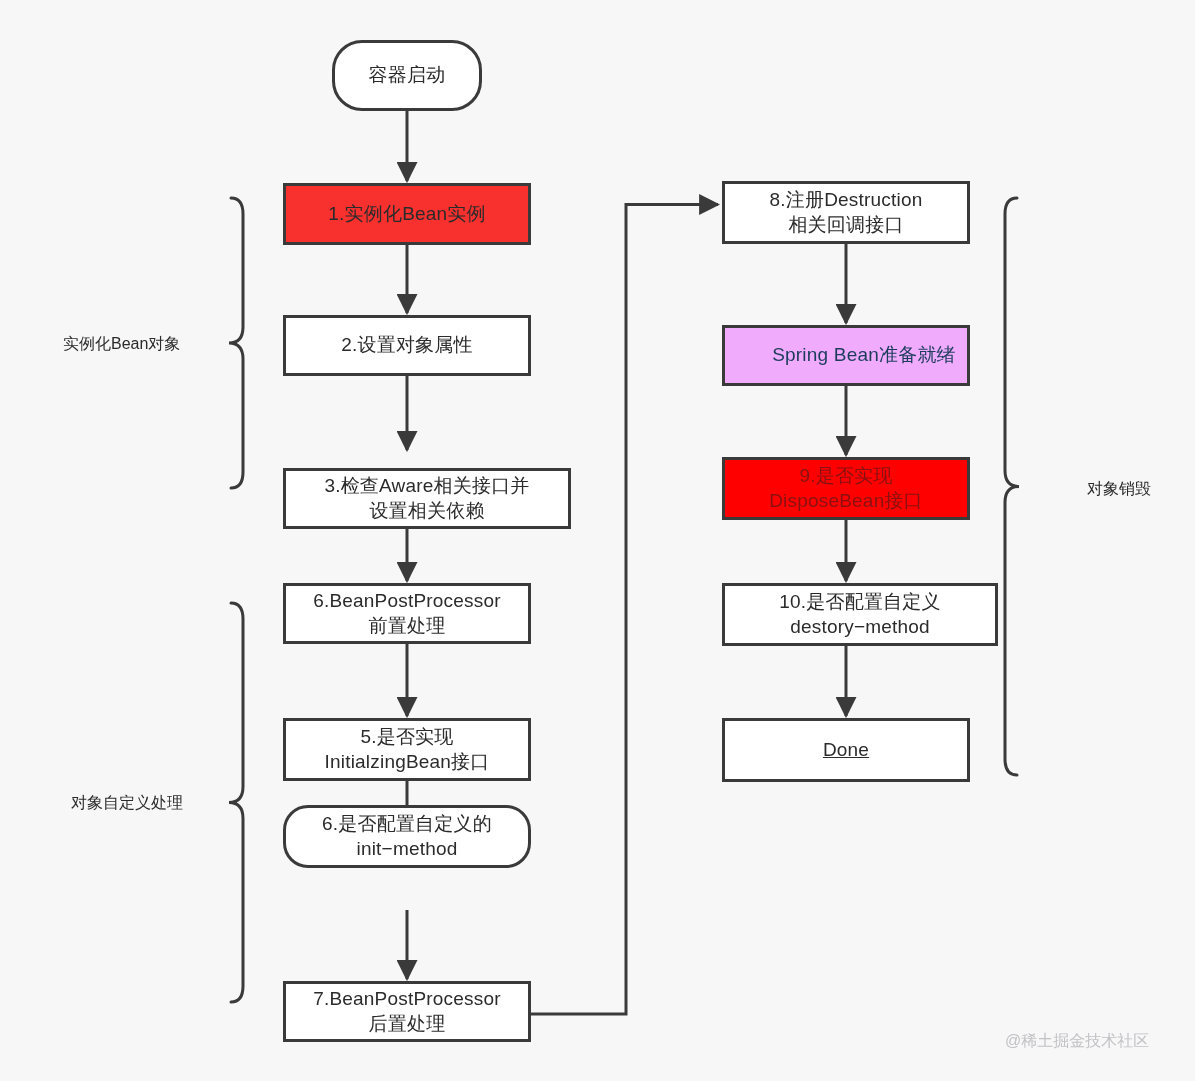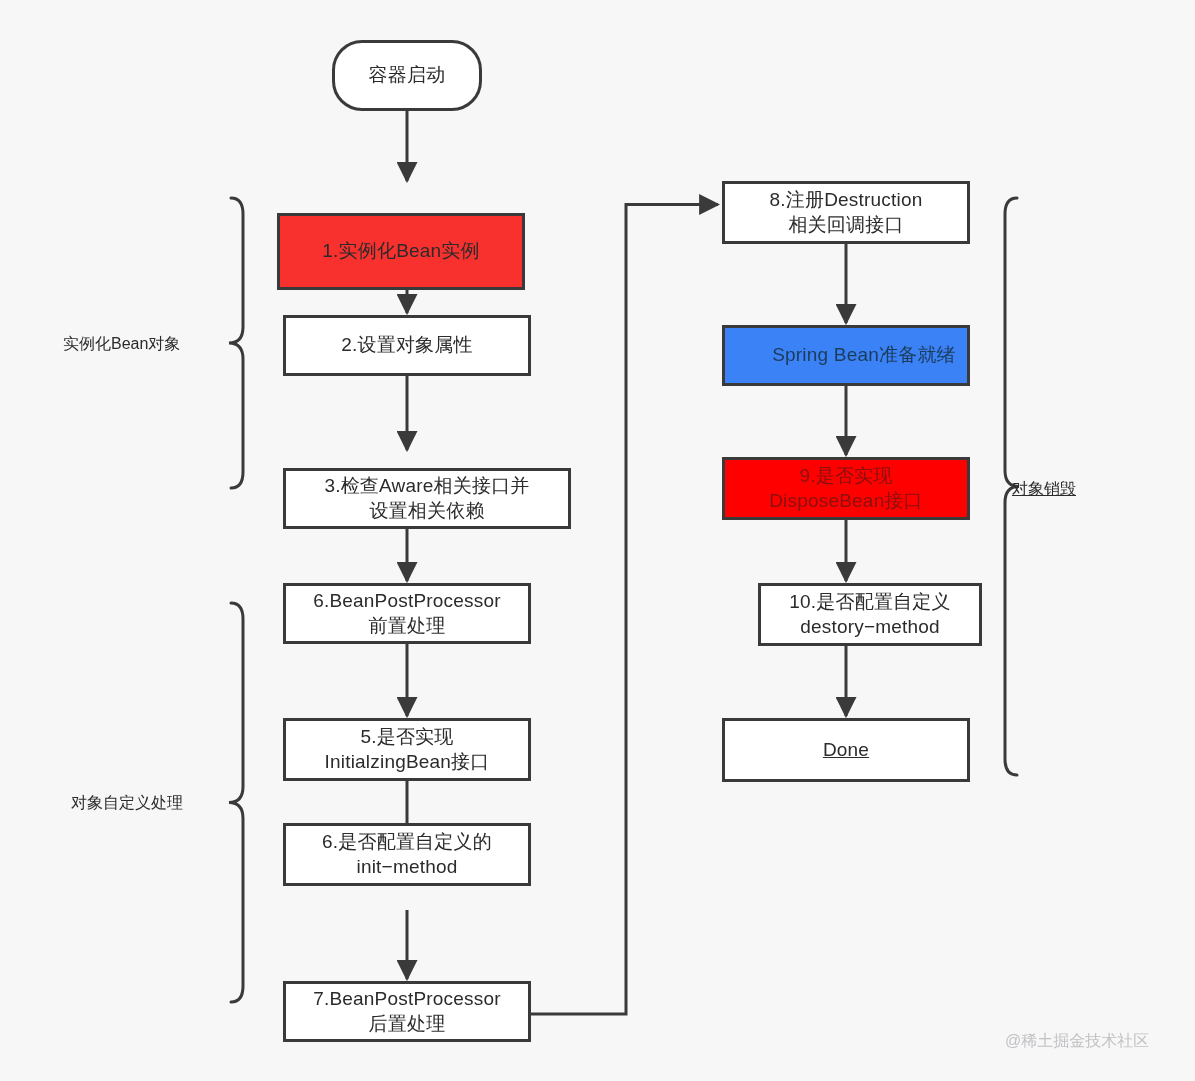--- a/index.html
+++ b/index.html
@@ -45,21 +45,21 @@
   }
   .node.red-bright {
     background: #f8312f;
     color: #2b2b2b;
   }
   .node.red-pure {
     background: #ff0000;
     color: #8a1010;
   }
   .node.blue {
-    background: #3b82f6;
+    background: #f0abfc;
     color: #1c3c5c;
     padding-left: 36px;
   }
   .group-label {
     position: absolute;
     font-size: 16px;
     color: #2b2b2b;
     white-space: nowrap;
     z-index: 3;
   }
@@ -98,42 +98,42 @@
       </g>
     <g id="brace-paths" stroke="#3a3a3a" stroke-width="3" fill="none" stroke-linecap="round">
         <path d="M 231 198 Q 243 198 243 214 L 243 327 Q 243 343 229 343 Q 243 343 243 359 L 243 472 Q 243 488 231 488"></path>
         <path d="M 231 603 Q 243 603 243 619 L 243 786.5 Q 243 802.5 229 802.5 Q 243 802.5 243 818.5 L 243 986 Q 243 1002 231 1002"></path>
         <path d="M 1017 198 Q 1005 198 1005 214 L 1005 470.5 Q 1005 486.5 1019 486.5 Q 1005 486.5 1005 502.5 L 1005 759 Q 1005 775 1017 775"></path>
       </g>
   </svg>
 
   <div id="nodes">
       <div class="node start" style="left: 332px; top: 40px; width: 150px; height: 71px;">容器启动</div>
-      <div class="node red-bright" style="left: 277px; top: 183px; width: 248px; height: 77px; margin-top: 30px;">1.实例化Bean实例</div>
+      <div class="node red-bright" style="left: 283px; top: 183px; width: 248px; height: 62px;">1.实例化Bean实例</div>
       <div class="node" style="left: 283px; top: 315px; width: 248px; height: 61px;">2.设置对象属性</div>
       <div class="node" style="left: 283px; top: 428px; width: 288px; height: 61px; margin-top: 40px;">3.检查Aware相关接口并
 设置相关依赖</div>
       <div class="node" style="left: 283px; top: 583px; width: 248px; height: 61px;">6.BeanPostProcessor
 前置处理</div>
       <div class="node" style="left: 283px; top: 718px; width: 248px; height: 63px;">5.是否实现
 InitialzingBean接口</div>
-      <div class="node" style="left: 283px; top: 823px; width: 248px; height: 63px;">6.是否配置自定义的
+      <div class="node" style="left: 283px; top: 805px; width: 248px; height: 63px; border-radius: 25px;">6.是否配置自定义的
 init−method</div>
       <div class="node" style="left: 283px; top: 981px; width: 248px; height: 61px;">7.BeanPostProcessor
 后置处理</div>
       <div class="node" style="left: 722px; top: 181px; width: 248px; height: 63px;">8.注册Destruction
 相关回调接口</div>
       <div class="node blue" style="left: 722px; top: 325px; width: 248px; height: 61px;">Spring Bean准备就绪</div>
       <div class="node red-pure" style="left: 722px; top: 457px; width: 248px; height: 63px;">9.是否实现
 DisposeBean接口</div>
-      <div class="node" style="left: 758px; top: 583px; width: 224px; height: 63px;">10.是否配置自定义
+      <div class="node" style="left: 722px; top: 583px; width: 276px; height: 63px;">10.是否配置自定义
 destory−method</div>
       <div class="node" style="left: 722px; top: 718px; width: 248px; height: 64px; text-decoration: underline;">Done</div>
     </div>
   <div id="group-labels">
       <div class="group-label" style="left: 63px; top: 334px;">实例化Bean对象</div>
       <div class="group-label" style="left: 71px; top: 793px;">对象自定义处理</div>
-      <div class="group-label" style="left: 1012px; top: 479px; text-decoration: underline;">对象销毁</div>
+      <div class="group-label" style="left: 1087px; top: 479px;">对象销毁</div>
     </div>
 
   <div class="watermark" style="left: 1005px; top: 1031px;">@稀土掘金技术社区</div>
 
 </div>
 
 </body></html>

